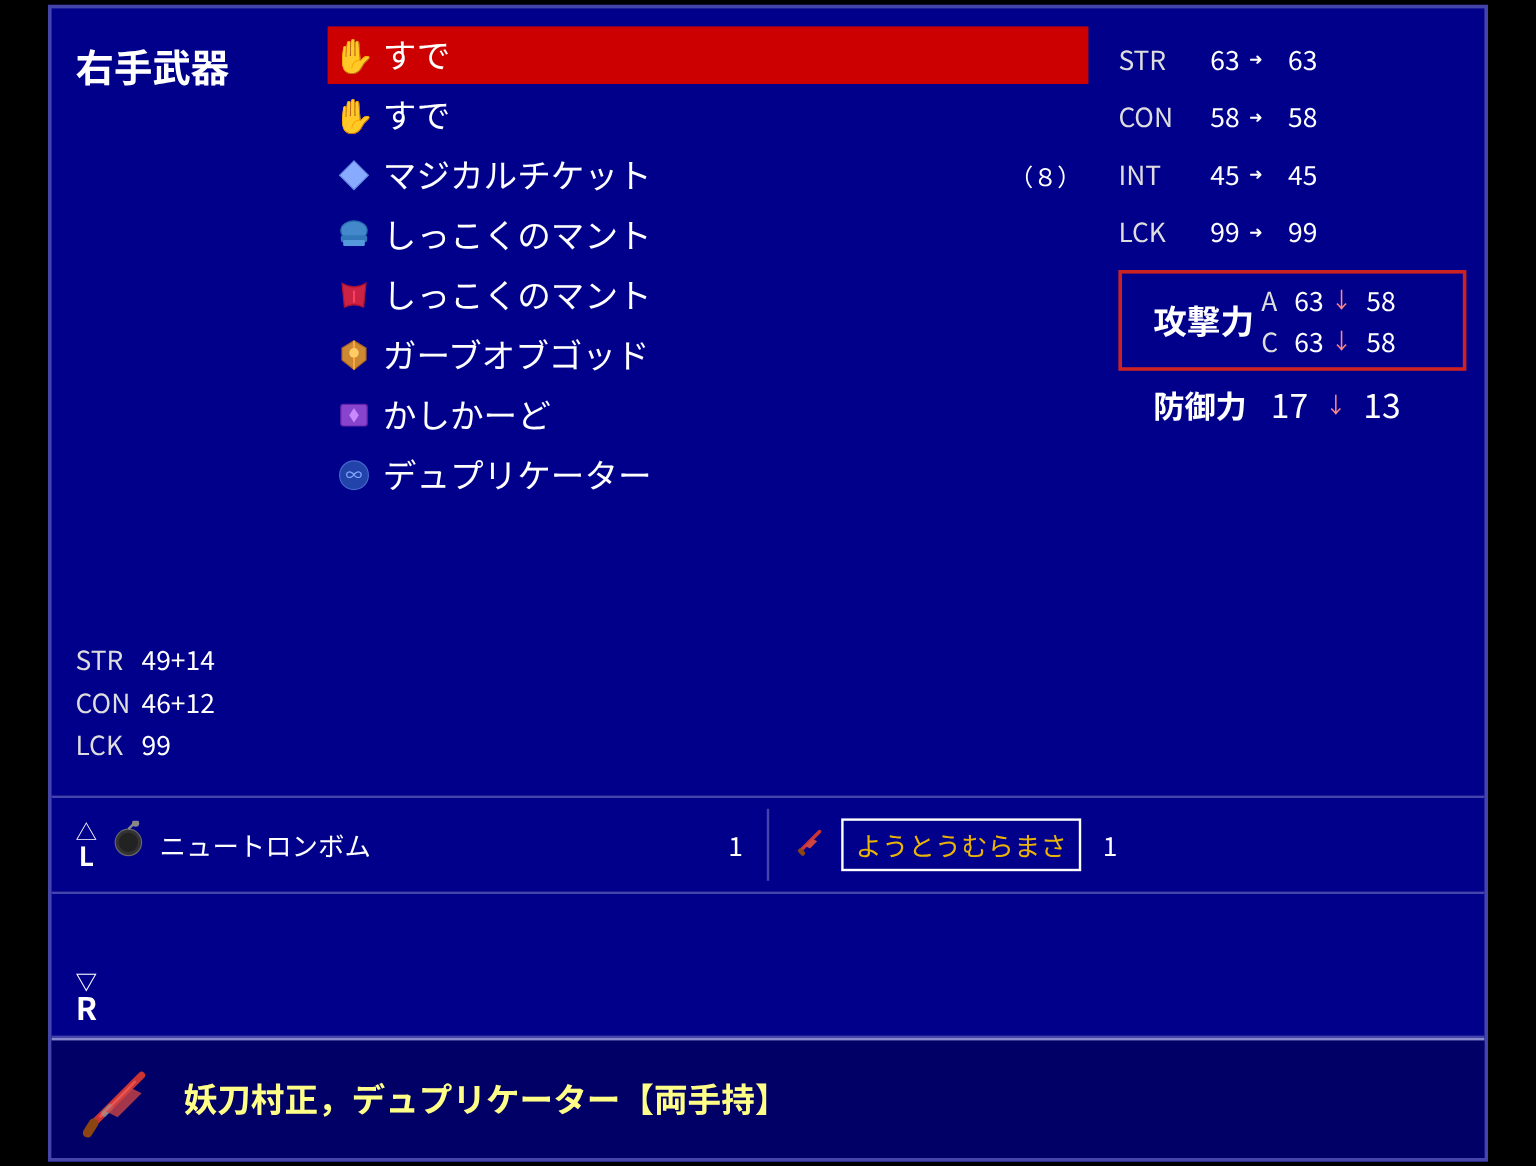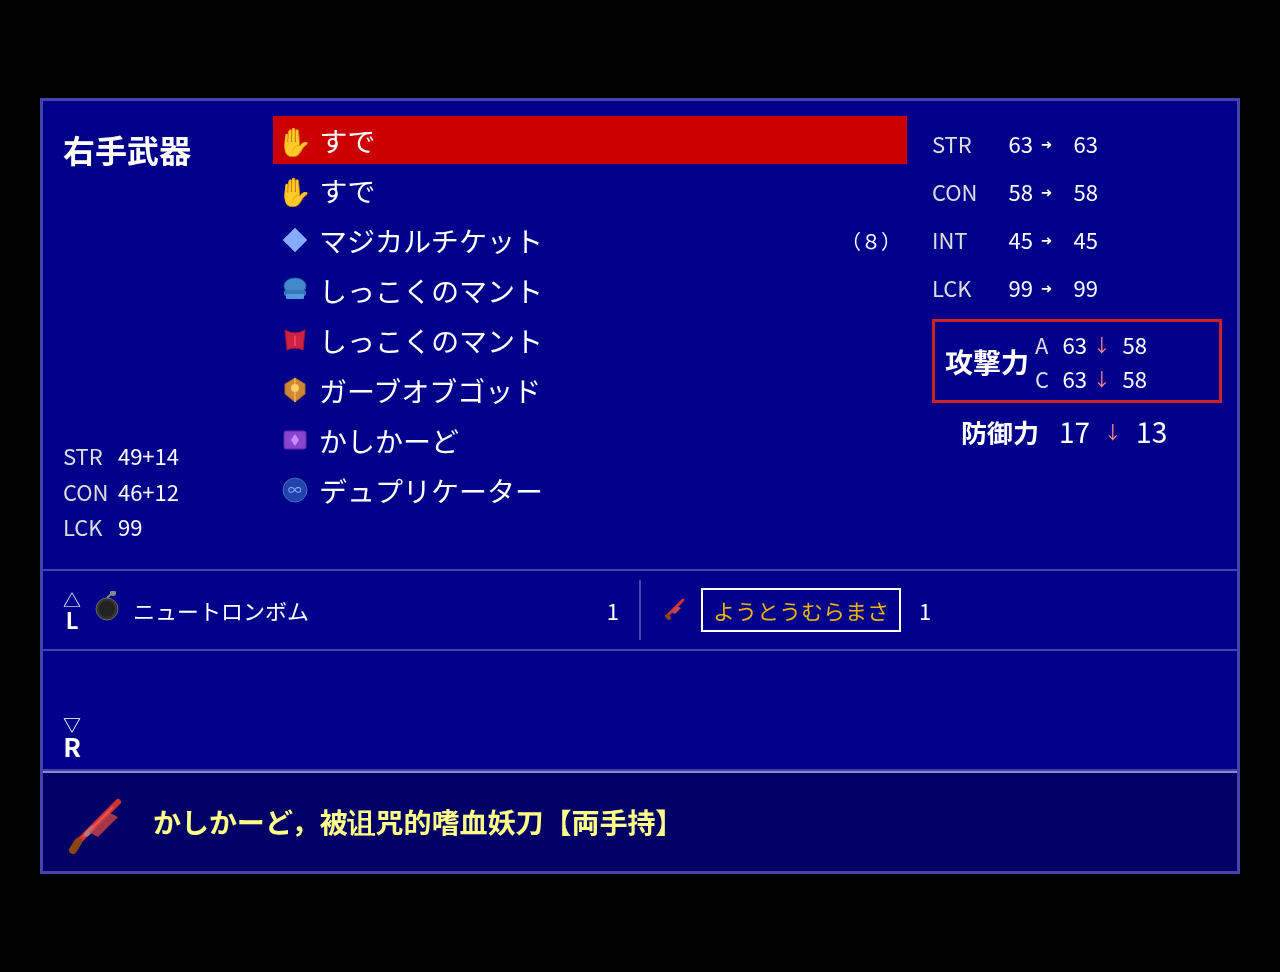--- a/index.html
+++ b/index.html
@@ -8,21 +8,21 @@
       height: 972px;
       background: #000;
       display: flex;
       align-items: center;
       justify-content: center;
       font-family: 'MS Gothic', 'Noto Sans JP', monospace;
       overflow: hidden;
     }
     .game-screen {
       width: 1200px;
-      height: 776px;
+      height: 964px;
       background: #00008B;
       border: 3px solid #4444aa;
       position: relative;
       display: flex;
       flex-direction: column;
     }
 
     
     .top-section {
       display: flex;
@@ -127,21 +127,21 @@
       text-align: right;
     }
     .arrow-right {
       color: #fff;
       font-size: 18px;
     }
 
     
     .attack-box {
       border: 3px solid #cc2222;
-      padding: 6px 10px;
+      padding: 6px 26px;
       margin: 6px 0 2px 0;
       display: flex;
       align-items: center;
       gap: 6px;
     }
     .attack-label {
       color: #fff;
       font-size: 28px;
       font-weight: bold;
     }
@@ -479,16 +479,16 @@
     <div class="bottom-icon">
       <svg width="70" height="70" viewBox="0 0 70 70">
 
         <line x1="15" y1="55" x2="55" y2="15" stroke="#cc3333" stroke-width="6" stroke-linecap="round"></line>
         <line x1="15" y1="55" x2="10" y2="63" stroke="#8B4513" stroke-width="8" stroke-linecap="round"></line>
         <rect x="20" y="42" width="12" height="5" rx="2" fill="#888" transform="rotate(-45 26 44)"></rect>
         <polygon points="25,45 45,25 55,30 35,50" fill="#cc4444" opacity="0.8"></polygon>
         <line x1="20" y1="50" x2="50" y2="20" stroke="#ff6666" stroke-width="2" opacity="0.6"></line>
       </svg>
     </div>
-    <span class="bottom-text">かしかーど，被诅咒的嗜血妖刀【両手持】</span>
+    <span class="bottom-text">妖刀村正，デュプリケーター【両手持】</span>
   </div>
 
 </div>
 
 </body></html>

